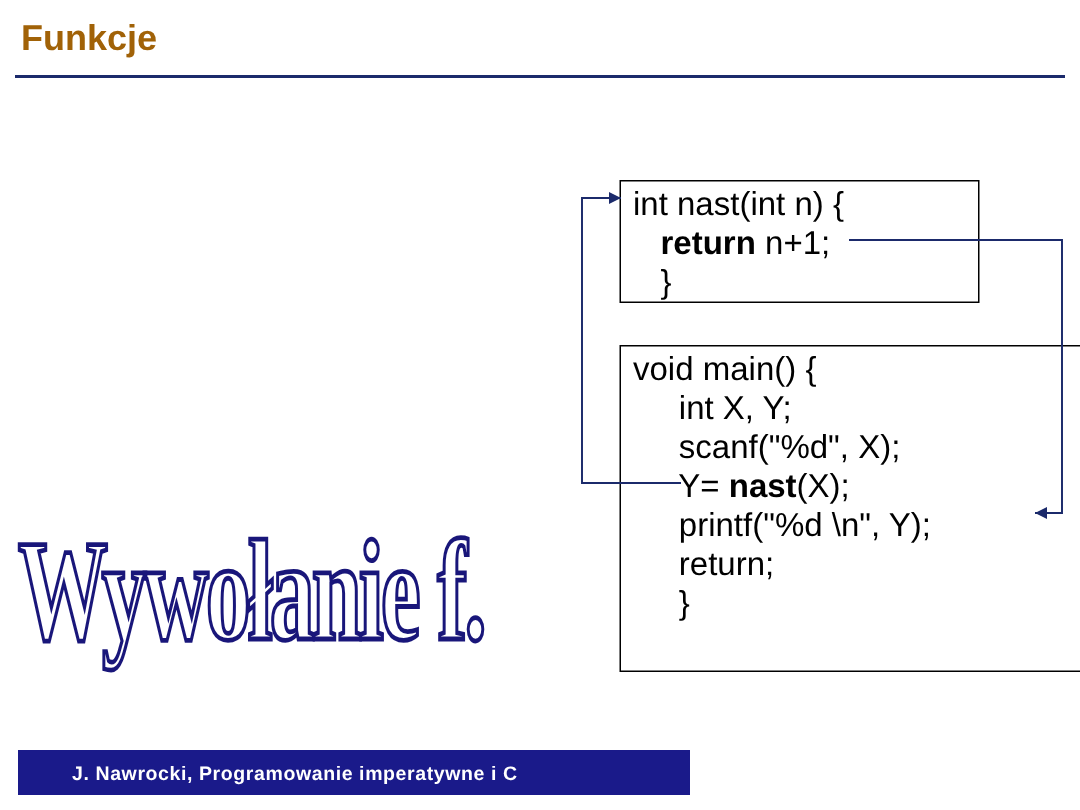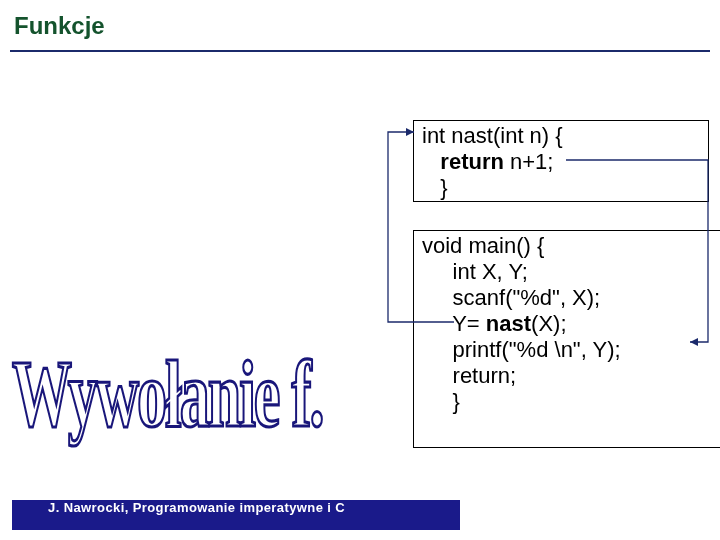--- a/index.html
+++ b/index.html
@@ -10,21 +10,21 @@
       font-family: Arial, Helvetica, sans-serif;
       position: relative;
       overflow: hidden;
     }
     .header {
       padding: 12px 0 4px 14px;
     }
     .title {
       font-size: 24px;
       font-weight: bold;
-      color: #14532d;
+      color: #a16207;
     }
     .hr {
       margin-top: 6px;
       border: none;
       border-top: 2px solid #1b2a6b;
       width: 700px;
       margin-left: 10px;
     }
     .code-box {
       position: absolute;
@@ -33,21 +33,21 @@
       font-family: Arial, Helvetica, sans-serif;
       font-size: 22px;
       color: #000;
       line-height: 1.18;
       white-space: pre;
       padding: 2px 8px;
     }
     .box1 {
       left: 413px;
       top: 120px;
-      width: 296px;
+      width: 240px;
       height: 82px;
     }
     .box2 {
       left: 413px;
       top: 230px;
       width: 312px;
       height: 218px;
     }
     .kw { font-weight: bold; }
 
@@ -70,21 +70,21 @@
       position: absolute;
       left: 12px;
       bottom: 10px;
       width: 448px;
       height: 30px;
       background: #1a1a8a;
       color: #fff;
       font-size: 13px;
       font-weight: bold;
       display: flex;
-      align-items: flex-start;
+      align-items: center;
       padding-left: 36px;
       letter-spacing: 0.4px;
     }
 
     .arrow-path {
       position: absolute;
       fill: none;
       stroke: #1b2a6b;
       stroke-width: 1.3;
     }

